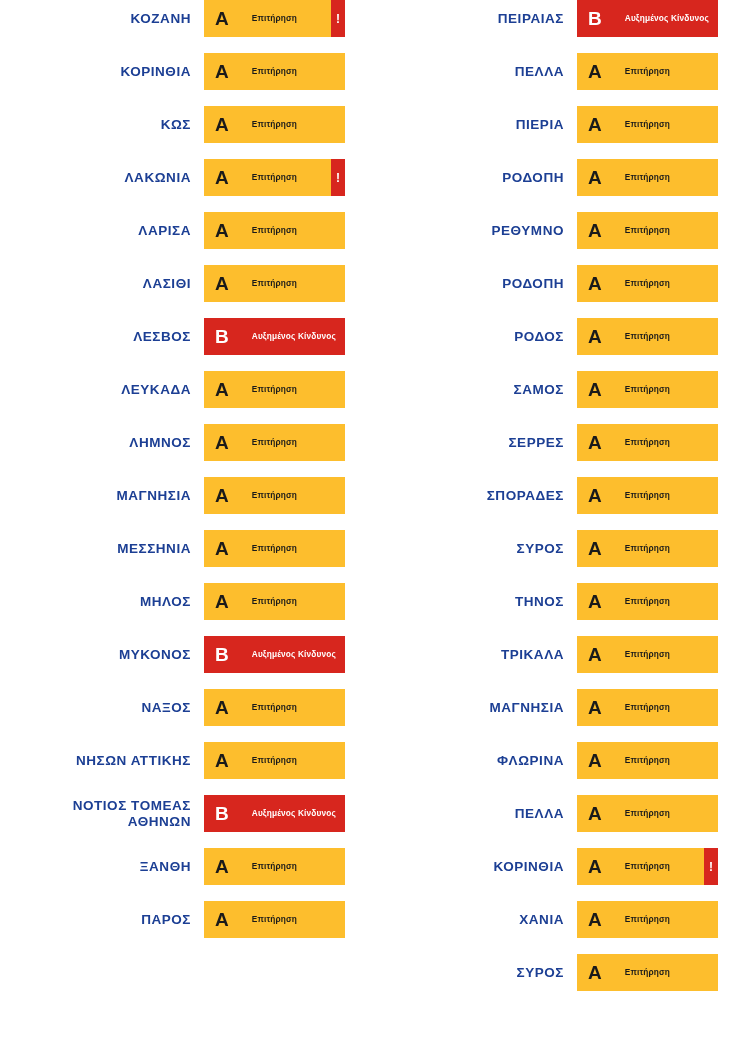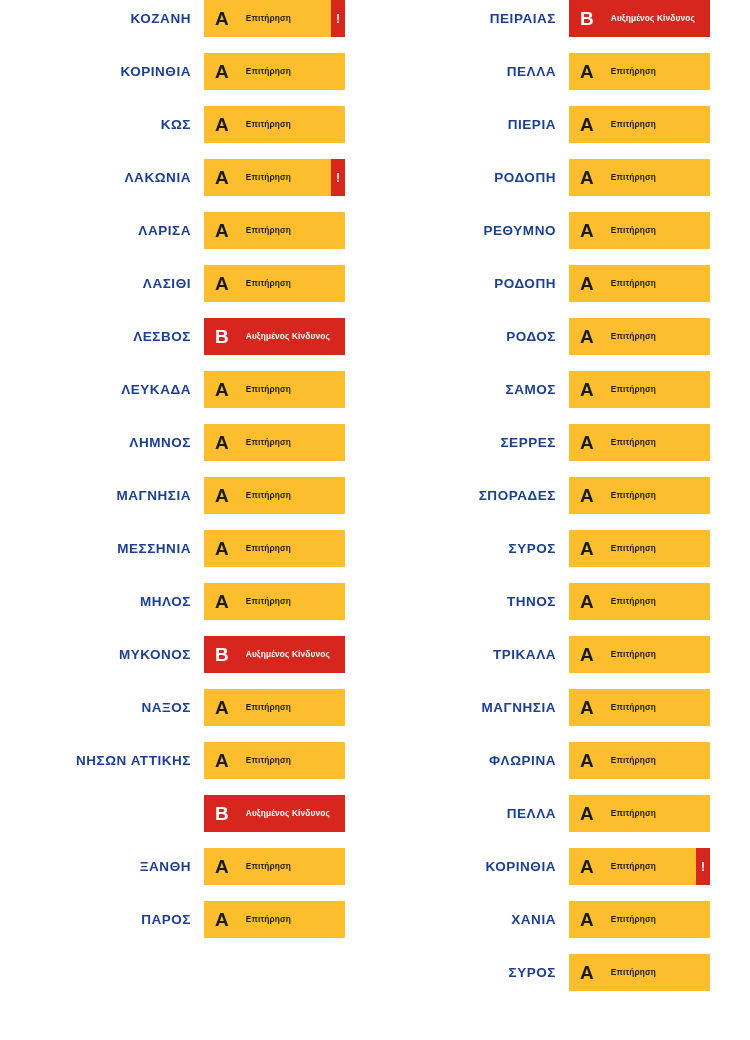--- a/index.html
+++ b/index.html
@@ -23,21 +23,21 @@
     height: 1040px;
     box-sizing: border-box;
   }
 
   .column {
     position: absolute;
     top: 0;
     width: 345px;
   }
   .column.left  { left: 0px; }
-  .column.right { left: 365px; }
+  .column.right { left: 373px; }
 
   .risk-row {
     position: relative;
     display: flex;
     align-items: center;
     justify-content: flex-end;
     height: 37px;
     margin-bottom: 16px;
   }
 
@@ -77,21 +77,21 @@
     font-size: 19px;
     font-weight: bold;
     line-height: 1;
     letter-spacing: 0;
   }
   .level-a .badge-letter { color: #1a1a1a; }
   .level-b .badge-letter { color: #ffffff; }
 
   .badge-text {
     flex: 0 0 auto;
-    margin-left: 17px;
+    margin-left: 23px;
     font-size: 8.3px;
     font-weight: bold;
     line-height: 1.1;
     letter-spacing: 0.15px;
   }
   .level-a .badge-text { color: #1a1a1a; }
   .level-b .badge-text { color: #ffffff; text-align: center; }
 
   .alert-flag {
     position: absolute;
@@ -221,20 +221,22 @@
         </div>
       </div>
       <div class="risk-row">
         <div class="region-label">ΝΗΣΩΝ ΑΤΤΙΚΗΣ</div>
         <div class="status-badge level-a">
           <span class="badge-letter">Α</span>
           <span class="badge-text">Επιτήρηση</span>
         </div>
       </div>
       <div class="risk-row">
+        <div class="region-label">ΝΟΤΙΟΣ ΤΟΜΕΑΣ
+ΑΘΗΝΩΝ</div>
         <div class="status-badge level-b">
           <span class="badge-letter">Β</span>
           <span class="badge-text">Αυξημένος Κίνδυνος</span>
         </div>
       </div>
       <div class="risk-row">
         <div class="region-label">ΞΑΝΘΗ</div>
         <div class="status-badge level-a">
           <span class="badge-letter">Α</span>
           <span class="badge-text">Επιτήρηση</span>

